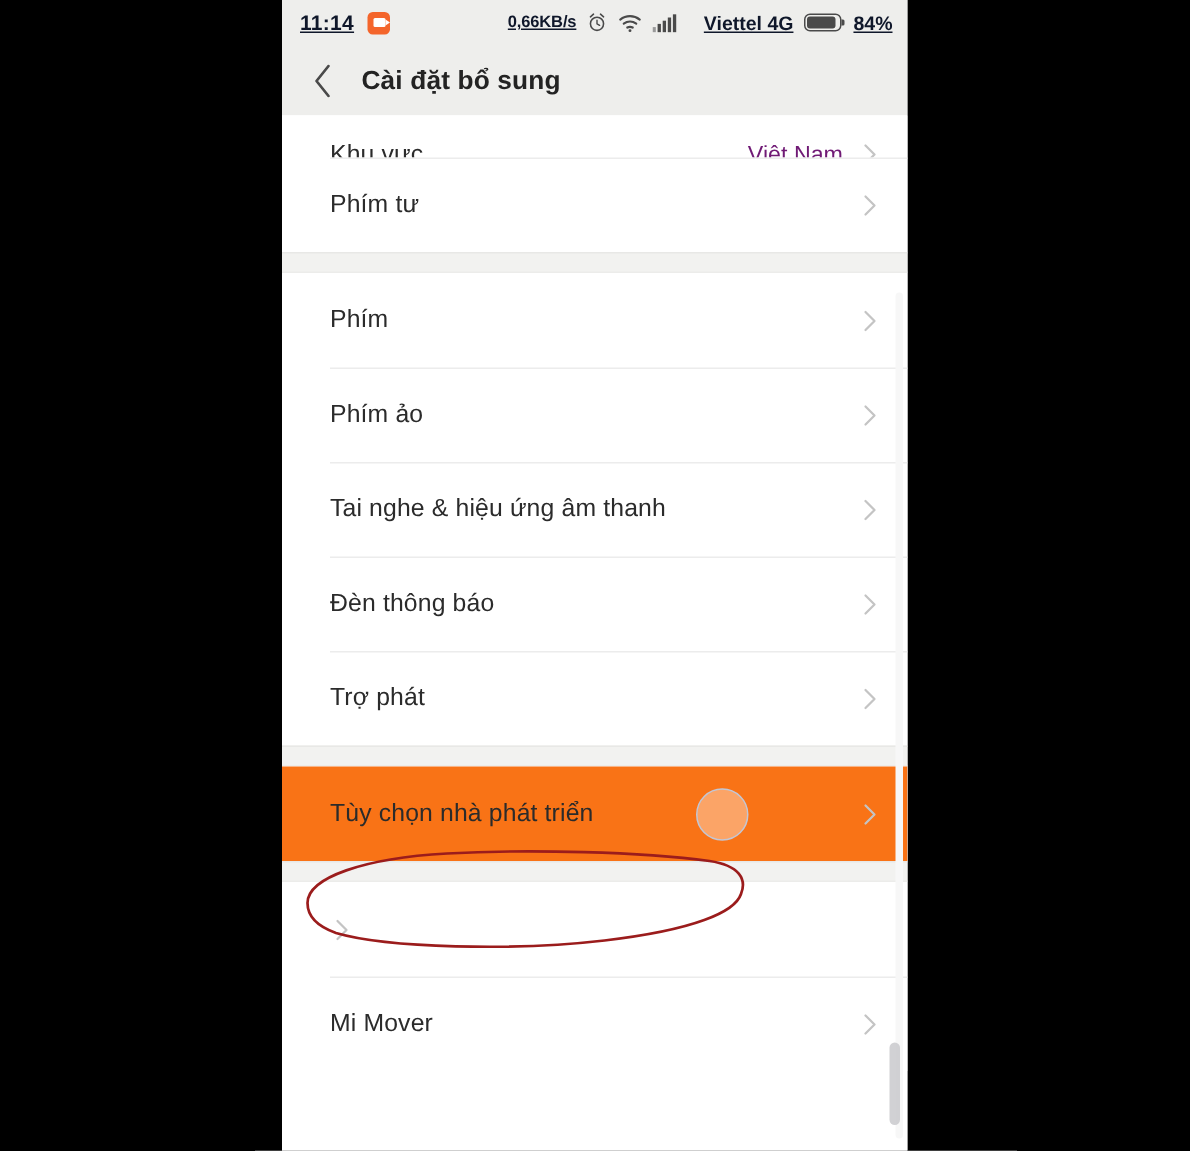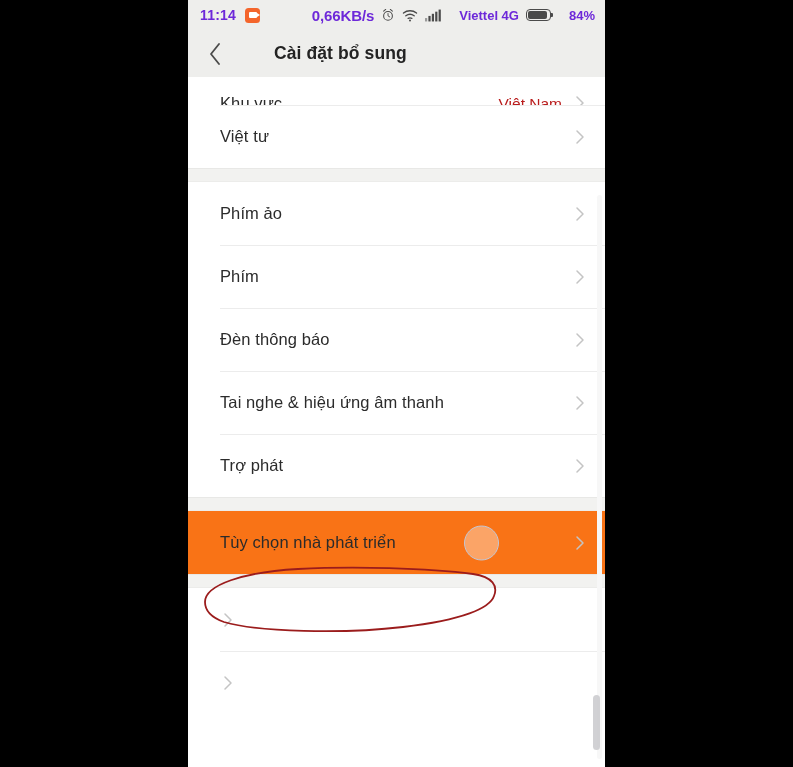--- a/index.html
+++ b/index.html
@@ -27,23 +27,24 @@
   }
 
   
   #statusbar {
     height: 30px;
     background: #eeeeec;
     display: flex;
     align-items: center;
     padding: 0 10px 0 12px;
     font-size: 13.5px;
-    color: #6d28d9;
+    color: #0f172a;
     font-weight: bold;
     box-sizing: border-box;
+    text-decoration: underline;
   }
   #statusbar .clock {
     letter-spacing: 0.2px;
     font-size: 14px;
   }
   .rec-icon {
     width: 15px;
     height: 15px;
     border-radius: 3.5px;
     background: #f4652b;
@@ -63,21 +64,21 @@
     content: "";
     position: absolute;
     right: -3px;
     top: 1px;
     border-style: solid;
     border-width: 2px 0 2px 3px;
     border-color: transparent transparent transparent #ffffff;
   }
   #statusbar .spacer { flex: 1 1 auto; }
   #statusbar .netspeed {
-    font-size: 15px;
+    font-size: 11px;
     letter-spacing: -0.1px;
   }
   .sb-icon {
     margin-left: 7px;
     display: inline-flex;
     align-items: center;
   }
   .carrier {
     font-size: 13px;
     margin-left: 17px;
@@ -106,33 +107,32 @@
   .battery .fill {
     position: absolute;
     left: 1px;
     top: 1px;
     bottom: 1px;
     width: 84%;
     background: #4a4a4a;
     border-radius: 2px;
   }
   .batt-text {
-    margin-left: 18px;
+    margin-left: 8px;
     font-size: 13px;
   }
 
   
   #titlebar {
     height: 47px;
     background: #eeeeec;
     display: flex;
     align-items: center;
     padding-left: 14px;
     box-sizing: border-box;
-    gap: 33px;
   }
   #titlebar .back {
     width: 26px;
     height: 26px;
     display: flex;
     align-items: center;
     justify-content: center;
     cursor: pointer;
   }
   #titlebar .title {
@@ -176,21 +176,21 @@
     background: #ececec;
   }
   .row .label {
     font-size: 16.5px;
     color: #2b2b2b;
     letter-spacing: 0.1px;
     flex: 1 1 auto;
   }
   .row .value {
     font-size: 15.5px;
-    color: #b91c1c;
+    color: #701a75;
     margin-right: 10px;
   }
   .chev {
     width: 16px;
     height: 16px;
     flex: 0 0 auto;
     margin-right: 4px;
   }
   .chev svg { display: block; }
 
@@ -322,56 +322,56 @@
           <div class="row row-clipped">
             <span class="label">Khu vực</span>
             <span class="value">Việt Nam</span>
             <span class="chev">
               <svg width="16" height="16" viewBox="0 0 16 16">
                 <path d="M5 2 L11 8 L5 14" fill="none" stroke="#c4c4c4" stroke-width="1.5" stroke-linecap="round" stroke-linejoin="round"></path>
               </svg>
             </span>
           </div>
           <div class="row">
-            <span class="label">Việt tư</span>
+            <span class="label">Phím tư</span>
             <span class="chev">
               <svg width="16" height="16" viewBox="0 0 16 16">
                 <path d="M5 2 L11 8 L5 14" fill="none" stroke="#c4c4c4" stroke-width="1.5" stroke-linecap="round" stroke-linejoin="round"></path>
               </svg>
             </span>
           </div>
         </div>
         <div class="gap"></div>
         <div class="group">
           <div class="row">
+            <span class="label">Phím</span>
+            <span class="chev">
+              <svg width="16" height="16" viewBox="0 0 16 16">
+                <path d="M5 2 L11 8 L5 14" fill="none" stroke="#c4c4c4" stroke-width="1.5" stroke-linecap="round" stroke-linejoin="round"></path>
+              </svg>
+            </span>
+          </div>
+          <div class="row">
             <span class="label">Phím ảo</span>
             <span class="chev">
               <svg width="16" height="16" viewBox="0 0 16 16">
                 <path d="M5 2 L11 8 L5 14" fill="none" stroke="#c4c4c4" stroke-width="1.5" stroke-linecap="round" stroke-linejoin="round"></path>
               </svg>
             </span>
           </div>
           <div class="row">
-            <span class="label">Phím</span>
+            <span class="label">Tai nghe &amp; hiệu ứng âm thanh</span>
             <span class="chev">
               <svg width="16" height="16" viewBox="0 0 16 16">
                 <path d="M5 2 L11 8 L5 14" fill="none" stroke="#c4c4c4" stroke-width="1.5" stroke-linecap="round" stroke-linejoin="round"></path>
               </svg>
             </span>
           </div>
           <div class="row">
             <span class="label">Đèn thông báo</span>
-            <span class="chev">
-              <svg width="16" height="16" viewBox="0 0 16 16">
-                <path d="M5 2 L11 8 L5 14" fill="none" stroke="#c4c4c4" stroke-width="1.5" stroke-linecap="round" stroke-linejoin="round"></path>
-              </svg>
-            </span>
-          </div>
-          <div class="row">
-            <span class="label">Tai nghe &amp; hiệu ứng âm thanh</span>
             <span class="chev">
               <svg width="16" height="16" viewBox="0 0 16 16">
                 <path d="M5 2 L11 8 L5 14" fill="none" stroke="#c4c4c4" stroke-width="1.5" stroke-linecap="round" stroke-linejoin="round"></path>
               </svg>
             </span>
           </div>
           <div class="row">
             <span class="label">Trợ phát</span>
             <span class="chev">
               <svg width="16" height="16" viewBox="0 0 16 16">
@@ -395,20 +395,21 @@
         <div class="gap"></div>
         <div class="group">
           <div class="row">
             <span class="chev">
               <svg width="16" height="16" viewBox="0 0 16 16">
                 <path d="M5 2 L11 8 L5 14" fill="none" stroke="#c4c4c4" stroke-width="1.5" stroke-linecap="round" stroke-linejoin="round"></path>
               </svg>
             </span>
           </div>
           <div class="row">
+            <span class="label">Mi Mover</span>
             <span class="chev">
               <svg width="16" height="16" viewBox="0 0 16 16">
                 <path d="M5 2 L11 8 L5 14" fill="none" stroke="#c4c4c4" stroke-width="1.5" stroke-linecap="round" stroke-linejoin="round"></path>
               </svg>
             </span>
           </div>
         </div>
       </div>
 
     <div id="scrolltrack">

